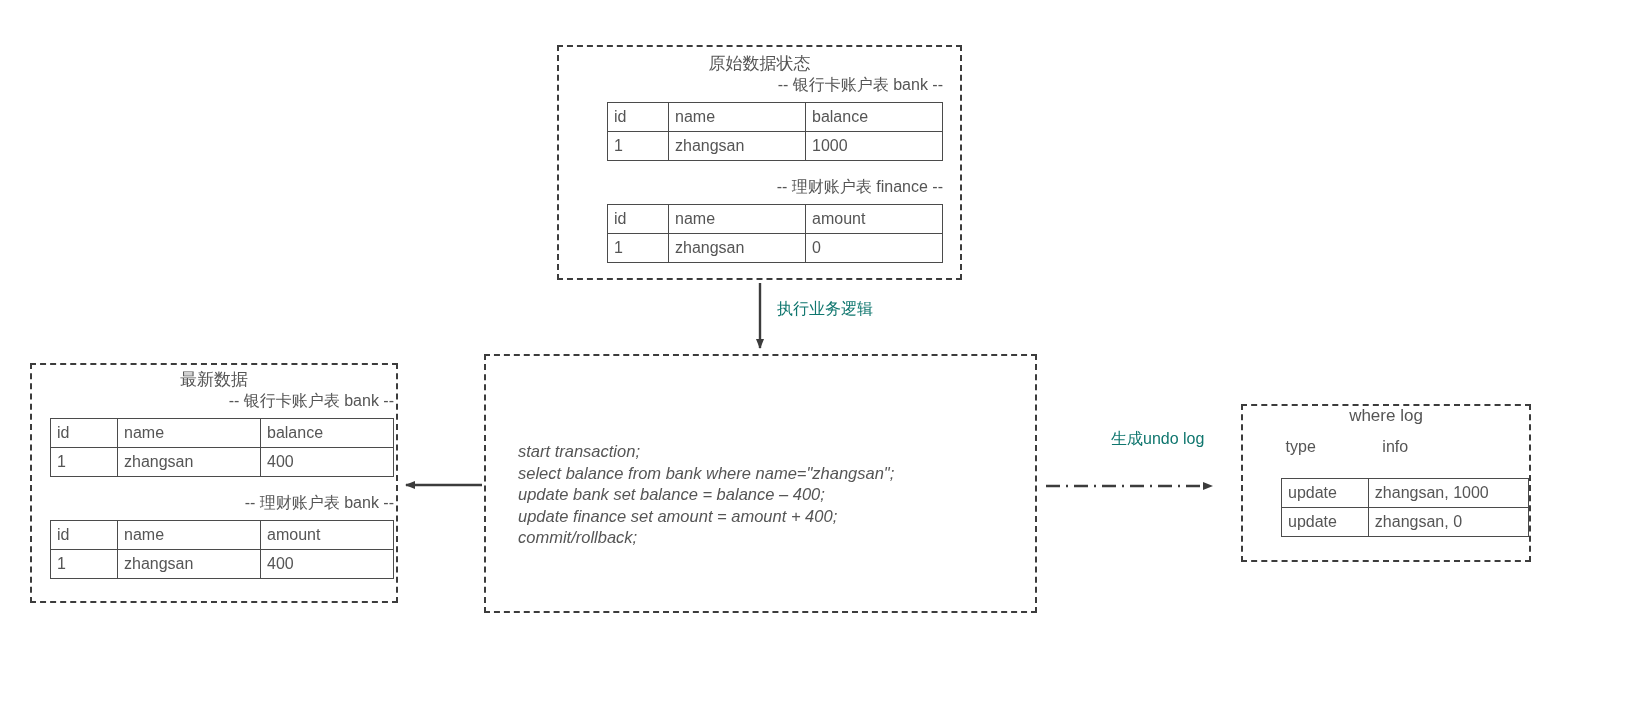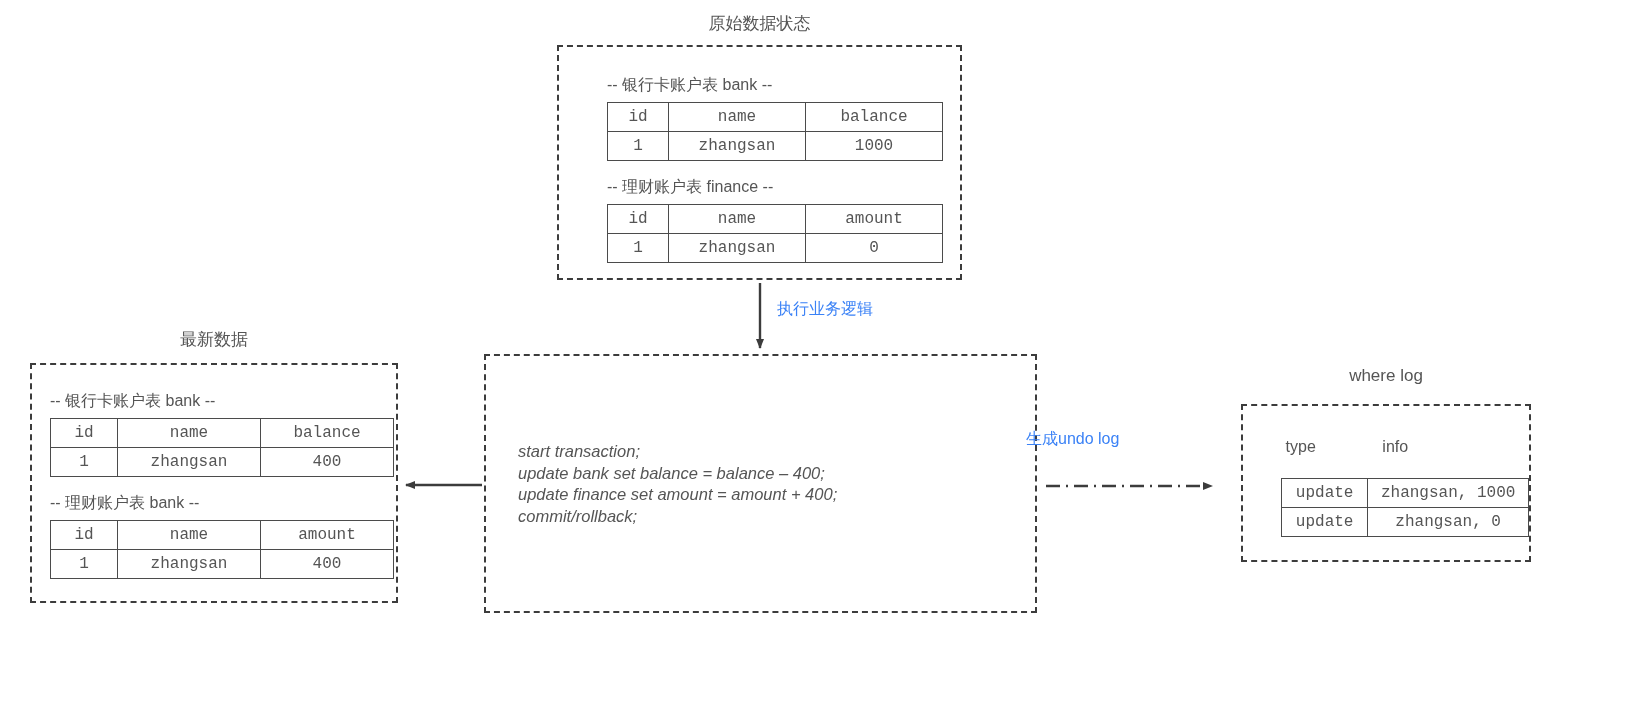--- a/index.html
+++ b/index.html
@@ -26,45 +26,44 @@
     border: 2px dashed #3c3c3c;
     background: transparent;
   }
 
   .caption {
     position: absolute;
     font-size: 17px;
     color: #555555;
     white-space: nowrap;
     text-align: center;
+    margin-top: 40px;
   }
 
   .table-title {
     font-size: 16px;
     color: #555555;
-    text-align: left;
+    text-align: right;
     white-space: nowrap;
     margin-bottom: 6px;
   }
 
   
   table.grid {
     border-collapse: collapse;
     font-size: 16px;
     color: #555555;
     background: #fff;
   }
   table.grid td {
     border: 1.6px solid #4b4b4b;
-    text-align: center;
     padding: 3px 6px;
     height: 22px;
     white-space: nowrap;
     font-weight: 400;
-    font-family: Liberation Mono, monospace;
   }
 
   
   .c-id    { width: 48px; }
   .c-name  { width: 124px; }
   .c-val   { width: 124px; }
 
   .c-id-l    { width: 54px; }
   .c-name-l  { width: 130px; }
   .c-val-l   { width: 120px; }
@@ -112,21 +111,21 @@
     display: flex;
     gap: 24px;
   }
   #undo-headers .h-type { width: 118px; text-align: center; }
   #undo-headers .h-info { width: 150px; text-align: left; }
 
   
   .conn-label {
     position: absolute;
     font-size: 16px;
-    color: #3b82f6;
+    color: #0f766e;
     white-space: nowrap;
   }
   svg.connector {
     position: absolute;
     left: 0; top: 0;
     width: 1650px; height: 710px;
     pointer-events: none;
   }
 </style>
 </head>
@@ -231,27 +230,28 @@
           <td class="c-val-l">400</td>
         </tr>
       </tbody>
         </table>
     </div>
   </div>
 
   <div class="dashed-box" id="center-box">
     <div id="sql-block">
       <div>start transaction;</div>
+      <div>select balance from bank where name="zhangsan";</div>
       <div>update bank set balance = balance – 400;</div>
       <div>update finance set amount = amount + 400;</div>
       <div>commit/rollback;</div>
     </div>
   </div>
 
-  <div class="conn-label" style="left:1026px; top:429px;text-align:center;">生成undo log</div>
+  <div class="conn-label" style="left:1111px; top:429px;text-align:center;">生成undo log</div>
 
   <div class="caption" style="left:1241px; top:366px; width:290px;">where log</div>
 
   <div class="dashed-box" id="right-box">
 
     <div id="undo-headers">
       <span class="h-type">type</span>
       <span class="h-info">info</span>
     </div>
 

